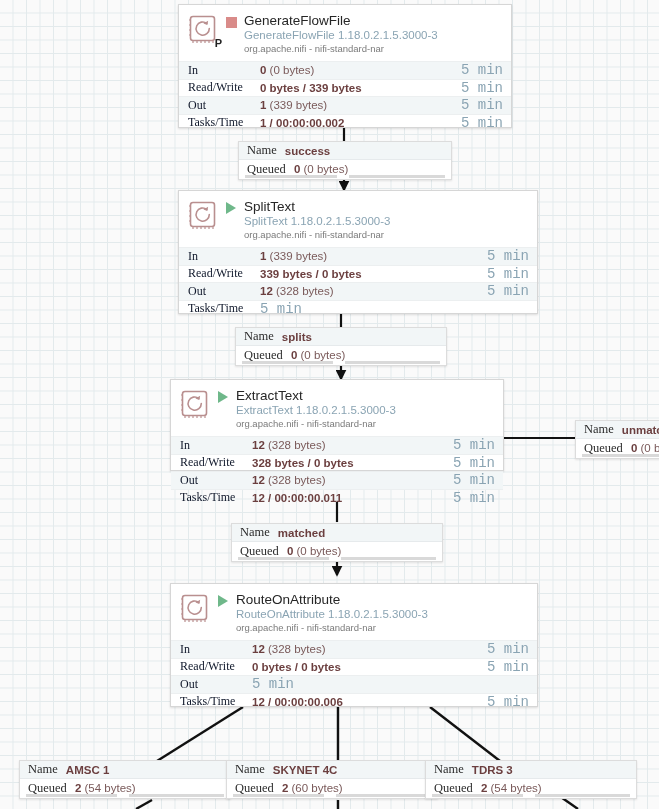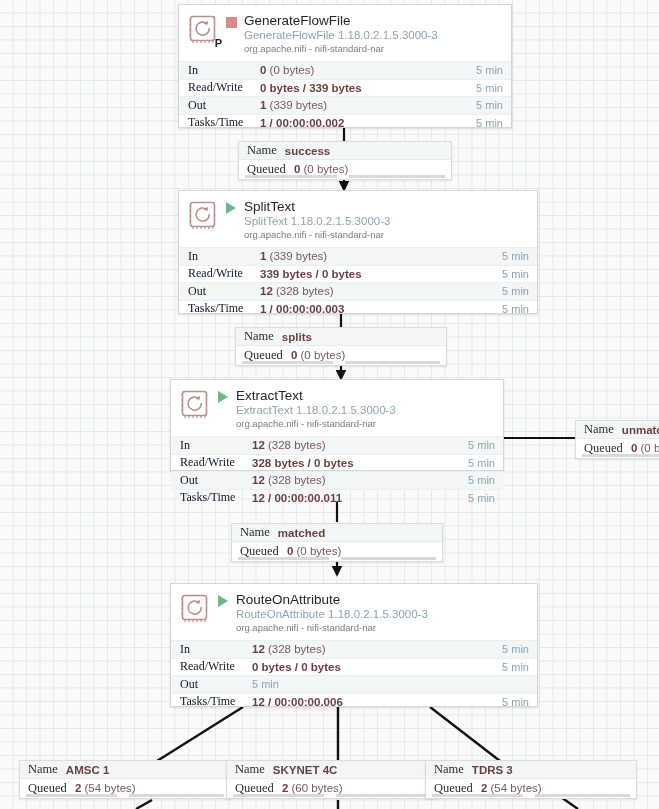--- a/index.html
+++ b/index.html
@@ -68,21 +68,21 @@
     font-size:11.5px;
     border-top:1px solid #eceff0;
     padding:0 8px 0 9px;box-sizing:border-box;
   }
   .stat-row.alt{background:#f2f6f7;}
   .stat-label{
     flex:0 0 72px;color:#0f172a;font-family:"Liberation Serif", serif;font-size:12px;
   }
   .stat-val{flex:1 1 auto;color:#7a5a5a;white-space:nowrap;}
   .stat-val b{color:#6b3f3f;font-weight:bold;}
-  .stat-time{flex:0 0 auto;color:#8aa4b3;font-size:11px;}
+  .stat-time{flex:0 0 auto;color:#8aa4b3;font-size:14px;font-family:Liberation Mono, monospace;}
 
   
   .conn{
     position:absolute;
     background:#ffffff;
     border:1px solid #dcdcdc;
     box-shadow:0 1px 2px rgba(0,0,0,.10);
     box-sizing:border-box;
     overflow:hidden;
   }
@@ -259,22 +259,20 @@
     <span class="stat-time">5 min</span>
   </div>
   <div class="stat-row alt">
     <span class="stat-label">Out</span>
     <span class="stat-val"><b>12</b>
       <span>(328 bytes)</span></span>
     <span class="stat-time">5 min</span>
   </div>
   <div class="stat-row">
     <span class="stat-label">Tasks/Time</span>
-    <span class="stat-val"><b>1 / 00:00:00.003</b>
-      <span></span></span>
     <span class="stat-time">5 min</span>
   </div>
 </div>
 
 <div class="conn" style="left:235px;top:327px;width:212px;height:39px;">
   <div class="conn-row head">
     <span class="conn-key">Name</span>
     <span class="conn-val">splits</span>
   </div>
   <div class="conn-row">

